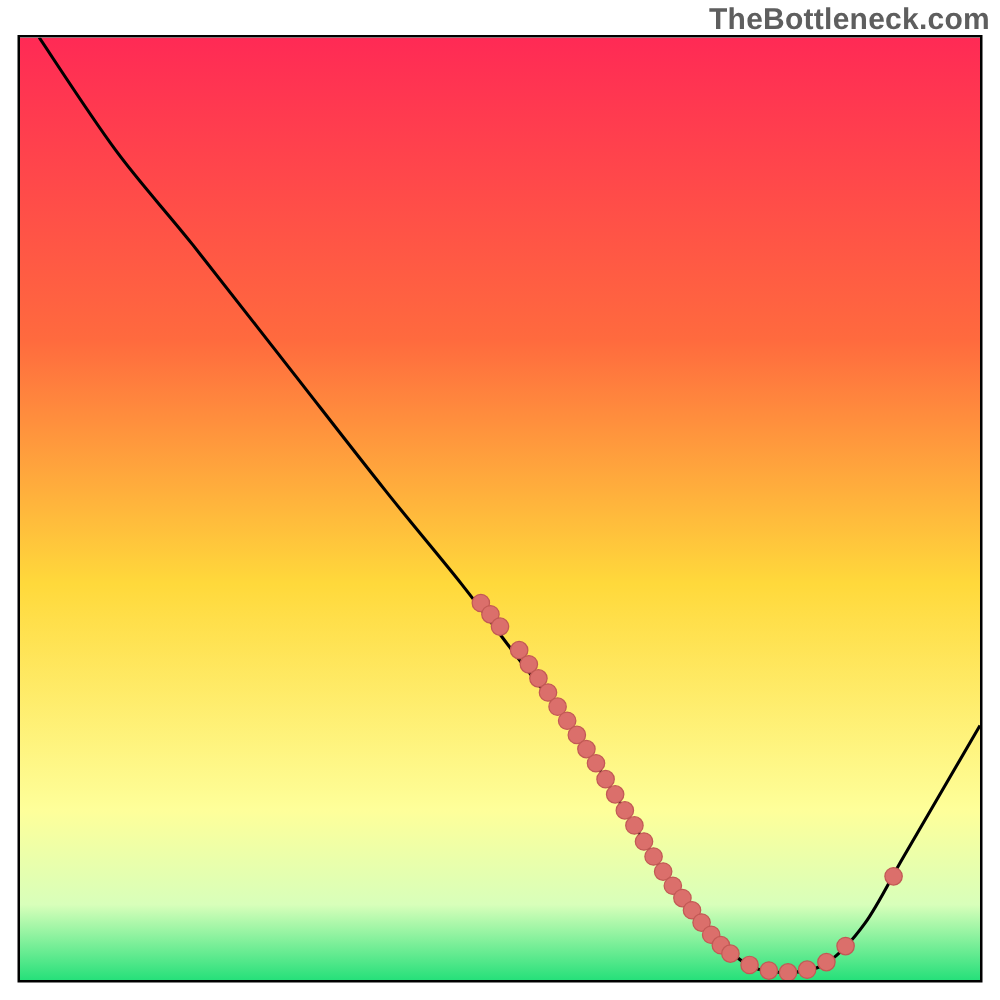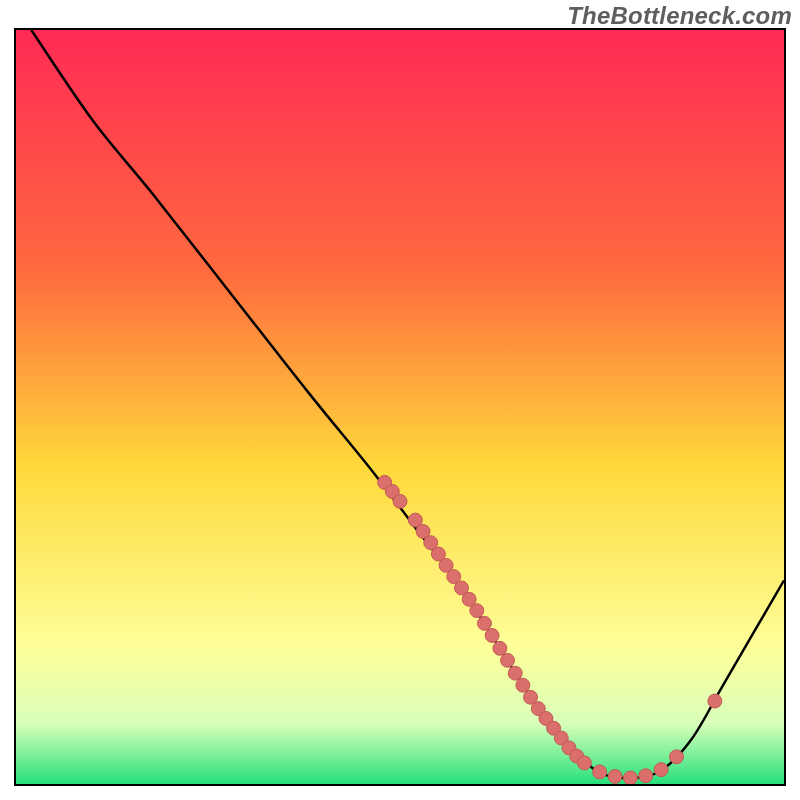--- a/index.html
+++ b/index.html
@@ -8,21 +8,20 @@
     width: 800px;
     height: 800px;
     background: #ffffff;
     font-family: Arial, Helvetica, sans-serif;
     overflow: hidden;
   }
   .wrap {
     position: relative;
     width: 800px;
     height: 660px;
-    font-style: italic;
   }
   .watermark {
     position: absolute;
     top: 2px;
     right: 8px;
     font-size: 24px;
     font-weight: 600;
     color: #5e5e5e;
     letter-spacing: 0.2px;
     z-index: 5;

